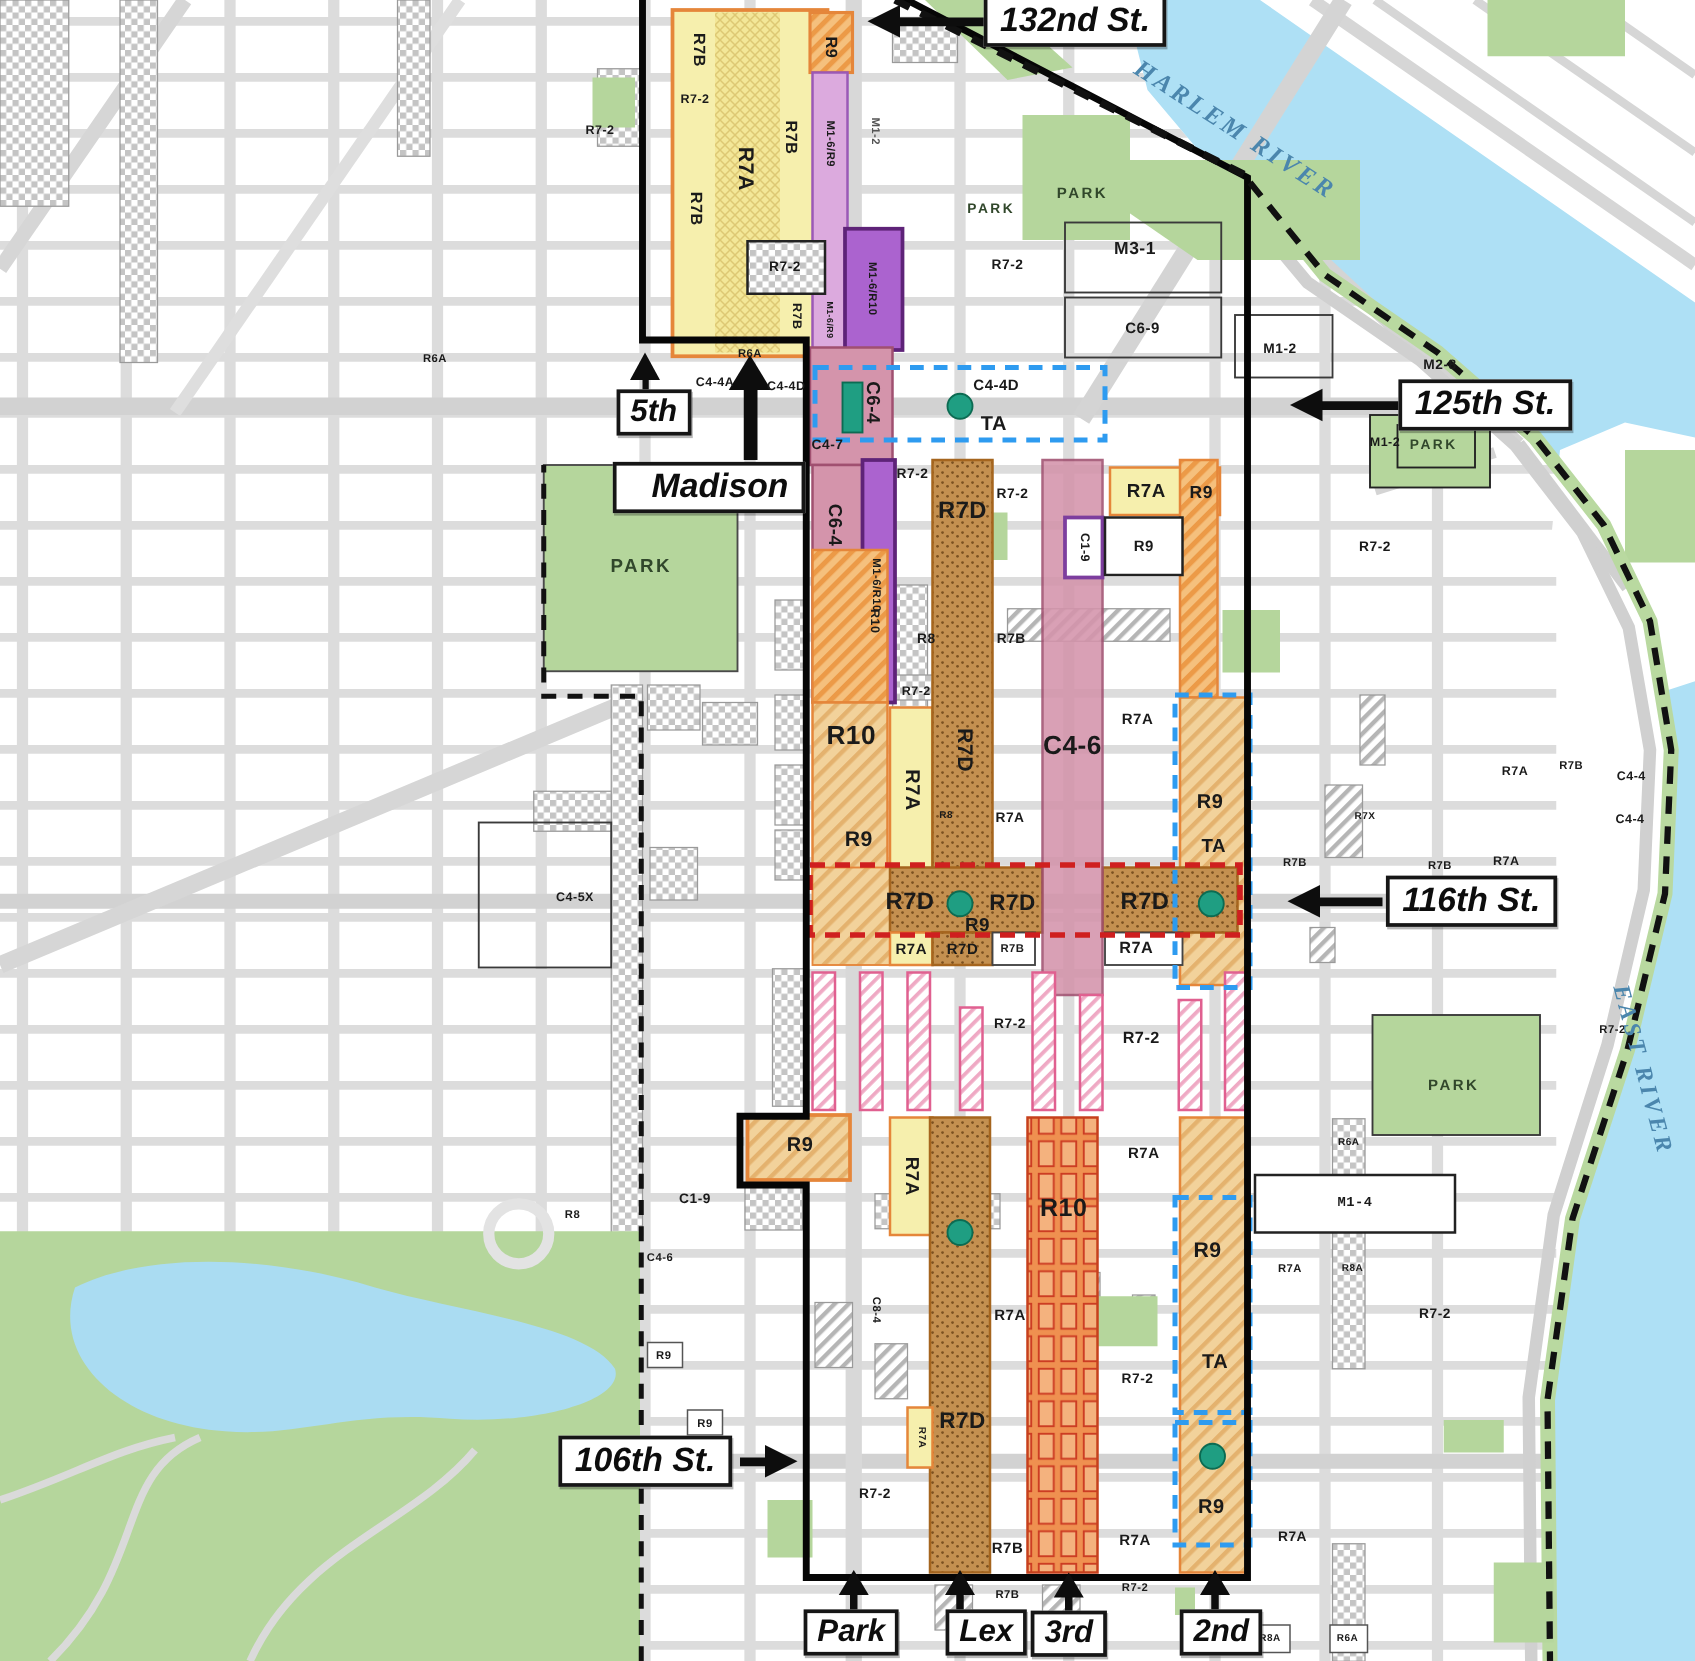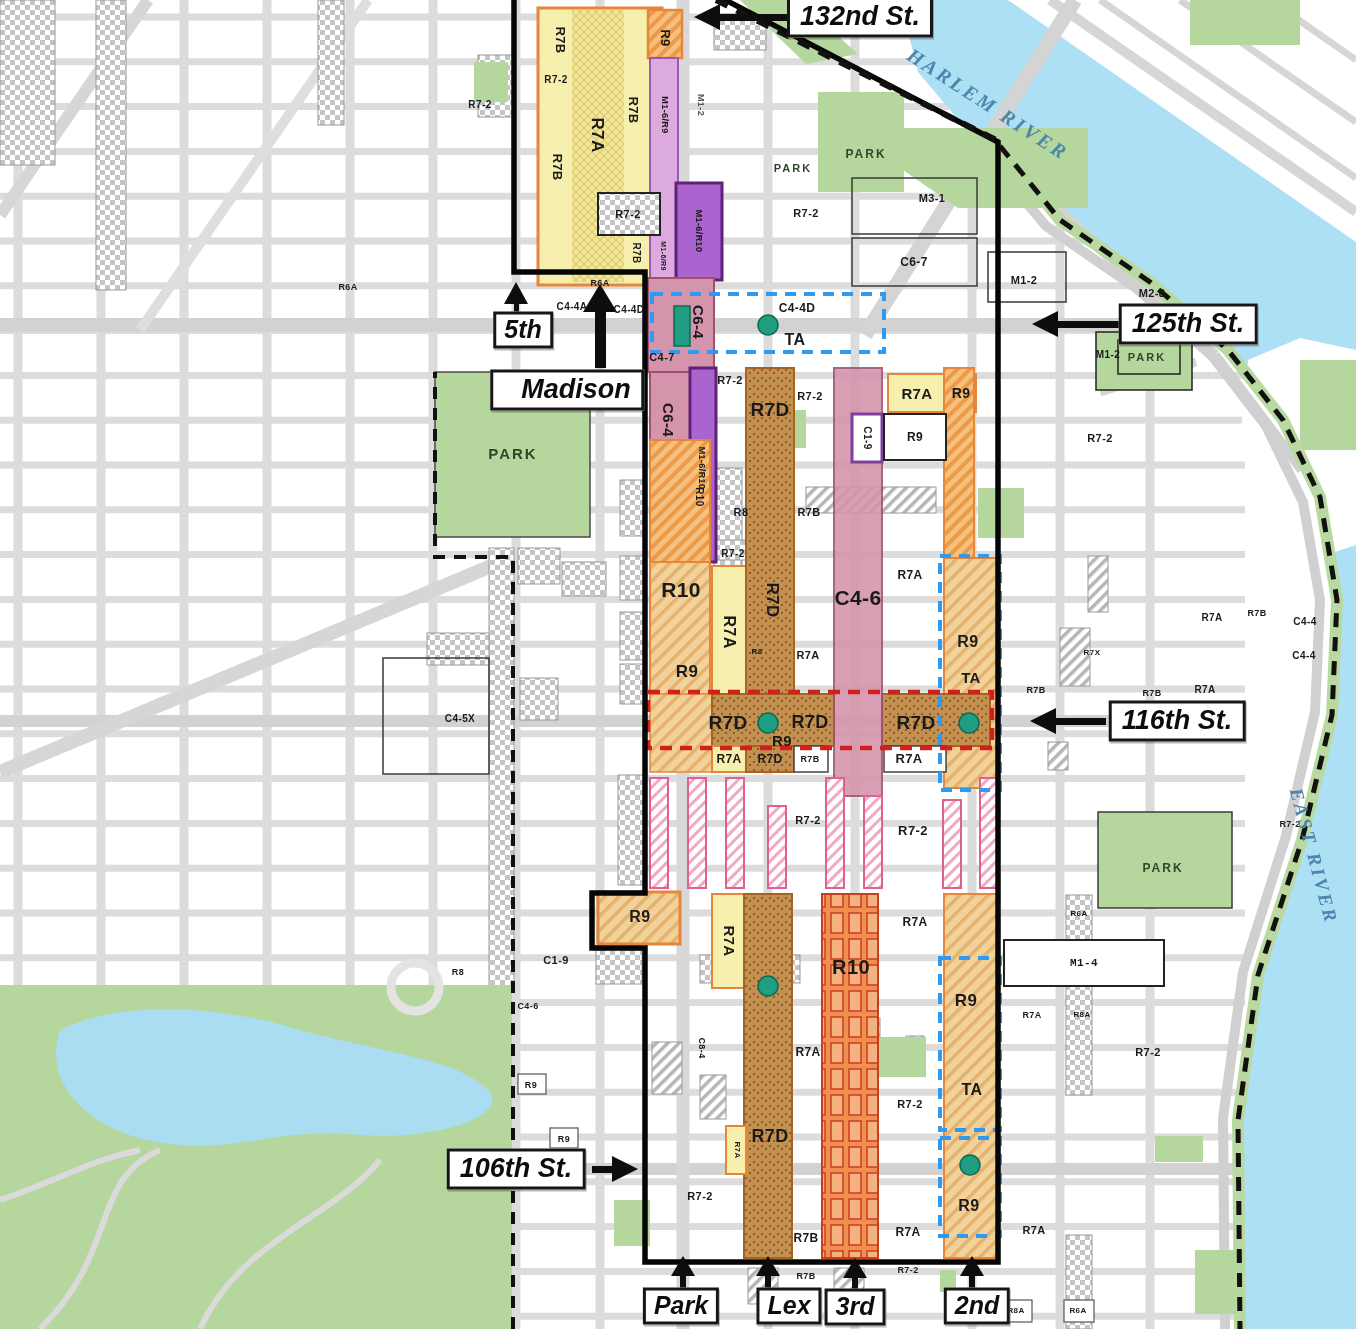--- a/index.html
+++ b/index.html
@@ -331,23 +331,23 @@
       <span class="zl" style="left: 636px; top: 253px; font-size: 10px; transform: translate(-50%, -50%) rotate(90deg);">R7B</span>
       <span class="zl" style="left: 663px; top: 256px; font-size: 7px; transform: translate(-50%, -50%) rotate(90deg);">M1-6/R9</span>
       <span class="zl" style="left: 348px; top: 287px; font-size: 9px;">R6A</span>
       <span class="zl" style="left: 600px; top: 283px; font-size: 9px;">R6A</span>
       <span class="zl" style="left: 572px; top: 307px; font-size: 10px;">C4-4A</span>
       <span class="zl" style="left: 629px; top: 310px; font-size: 10px;">C4-4D</span>
       <span class="zl" style="left: 698px; top: 322px; font-size: 15px; transform: translate(-50%, -50%) rotate(90deg);">C6-4</span>
       <span class="zl" style="left: 662px; top: 357px; font-size: 11px;">C4-7</span>
       <span class="zl" style="left: 797px; top: 308px; font-size: 12px;">C4-4D</span>
       <span class="zl" style="left: 795px; top: 340px; font-size: 16px;">TA</span>
-      <span class="zl" style="left: 932px; top: 198px; font-size: 11px;">M3-1</span>
+      <span class="zl" style="left: 908px; top: 198px; font-size: 14px;">M3-1</span>
       <span class="zl" style="left: 806px; top: 213px; font-size: 11px;">R7-2</span>
-      <span class="zl" style="left: 914px; top: 262px; font-size: 12px;">C6-7</span>
+      <span class="zl" style="left: 914px; top: 262px; font-size: 12px;">C6-9</span>
       <span class="zl" style="left: 1024px; top: 280px; font-size: 11px;">M1-2</span>
       <span class="zl" style="left: 1152px; top: 293px; font-size: 11px;">M2-8</span>
       <span class="zl" style="left: 1108px; top: 355px; font-size: 10px;">M1-2</span>
       <span class="zl" style="left: 1100px; top: 438px; font-size: 11px;">R7-2</span>
       <span class="zl" style="left: 668px; top: 420px; font-size: 15px; transform: translate(-50%, -50%) rotate(90deg);">C6-4</span>
       <span class="zl" style="left: 701px; top: 468px; font-size: 9px; transform: translate(-50%, -50%) rotate(90deg);">M1-6/R10</span>
       <span class="zl" style="left: 730px; top: 380px; font-size: 11px;">R7-2</span>
       <span class="zl" style="left: 810px; top: 396px; font-size: 11px;">R7-2</span>
       <span class="zl" style="left: 770px; top: 409px; font-size: 19px;">R7D</span>
       <span class="zl" style="left: 917px; top: 393px; font-size: 15px;">R7A</span>

